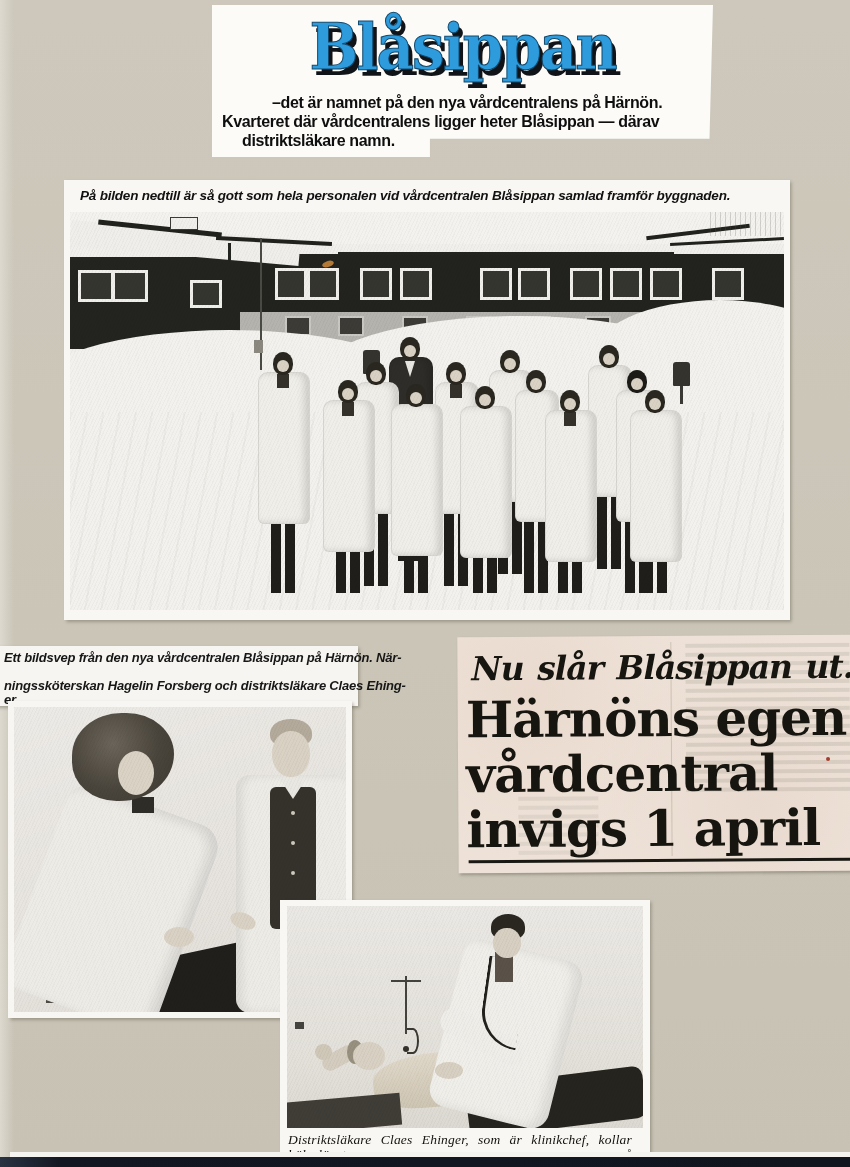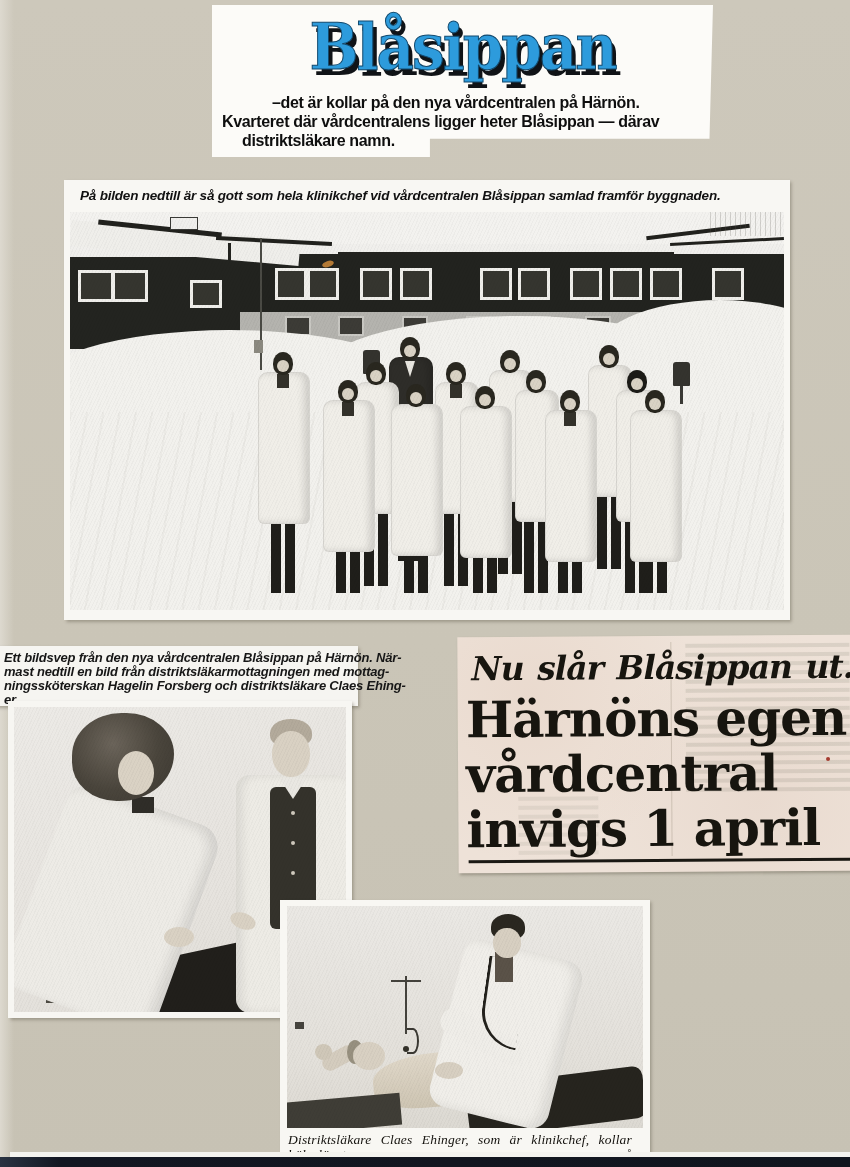--- a/index.html
+++ b/index.html
@@ -75,27 +75,27 @@
   .speck{position:absolute;border-radius:50%;}
 </style>
 </head>
 <body>
 
 <div class="page">
   <div class="edge-left"></div>
 
   <section class="clip title-clip">
     <div class="logo">Blåsippan</div>
-    <div class="sub l1">–det är kollar på den nya vårdcentralen på Härnön.</div>
+    <div class="sub l1">–det är namnet på den nya vårdcentralens på Härnön.</div>
     <div class="sub l2">Kvarteret där vårdcentralens ligger heter Blåsippan — därav</div>
     <div class="sub l3">distriktsläkare namn.</div>
   </section>
 
   <section class="clip group-clip">
-    <div class="group-caption">På bilden nedtill är så gott som hela klinikchef vid vårdcentralen Blåsippan samlad framför byggnaden.</div>
+    <div class="group-caption">På bilden nedtill är så gott som hela personalen vid vårdcentralen Blåsippan samlad framför byggnaden.</div>
     <div class="photo group-photo" id="groupPhoto">
         <div class="art" style="left: 0px; top: 0px; width: 714px; height: 32px; background: rgb(243, 242, 239);"></div>
         <div class="art" style="left: 0px; top: 45px; width: 172px; height: 92px; background: rgb(35, 36, 32);"></div>
         <div class="art" style="left: 170px; top: 42px; width: 544px; height: 62px; background: rgb(34, 35, 31);"></div>
         <div class="art" style="left: 170px; top: 100px; width: 522px; height: 32px; background: rgb(180, 179, 174);"></div>
         <div class="art" style="left: 0px; top: 18px; width: 230px; height: 26px; background: rgb(239, 238, 234); transform: rotate(5deg);"></div>
         <div class="art" style="left: 28px; top: 14px; width: 124px; height: 5px; background: rgb(33, 33, 29); transform: rotate(6deg);"></div>
         <div class="art" style="left: 146px; top: 27px; width: 116px; height: 4px; background: rgb(33, 33, 29); transform: rotate(3deg);"></div>
         <div class="art" style="left: 100px; top: 5px; width: 26px; height: 11px; background: rgb(240, 239, 236); border: 1px solid rgb(58, 58, 54);"></div>
         <div class="art" style="left: 158px; top: 31px; width: 3px; height: 17px; background: rgb(35, 35, 31);"></div>
@@ -204,21 +204,20 @@
         <div class="art" style="left: 573px; top: 344px; width: 10px; height: 37px; background: rgb(31, 30, 26);"></div>
         <div class="art" style="left: 587px; top: 344px; width: 10px; height: 37px; background: rgb(31, 30, 26);"></div>
         <div class="art" style="left: 560px; top: 198px; width: 50px; height: 150px; background: rgb(240, 238, 232); border-radius: 10px 10px 6px 6px; border: 1px solid rgba(0, 0, 0, 0.1); box-shadow: rgba(0, 0, 0, 0.13) -5px 0px 7px inset;"></div>
         <div class="art" style="left: 575px; top: 178px; width: 20px; height: 23px; background: rgb(41, 39, 31); border-radius: 50% 50% 46% 46%;"></div>
         <div class="art" style="left: 579px; top: 186px; width: 12px; height: 12px; background: rgb(217, 210, 196); border-radius: 50%;"></div>
       </div>
   </section>
 
   <section class="clip left-caption-clip">
     <div class="lcap" style="top:4px">Ett bildsvep från den nya vårdcentralen Blåsippan på Härnön. När-</div>
-    <div class="lcap" style="top:18px">mast nedtill en bild från distriktsläkarmottagningen med mottag-</div>
     <div class="lcap" style="top:32px">ningssköterskan Hagelin Forsberg och distriktsläkare Claes Ehing-</div>
     <div class="lcap" style="top:46px">er.</div>
   </section>
 
   <section class="clip left-photo-clip">
     <div class="photo duo-photo" id="duoPhoto">
         <div class="art" style="left: 32px; top: 178px; width: 9px; height: 118px; background: rgb(78, 75, 67);"></div>
         <div class="art" style="left: 32px; top: 178px; width: 66px; height: 9px; background: rgb(87, 84, 76);"></div>
         <div class="art" style="left: 36px; top: 258px; width: 58px; height: 7px; background: rgb(81, 78, 70);"></div>
         <div class="art" style="left: 140px; top: 238px; width: 150px; height: 72px; background: rgb(33, 31, 27); transform: rotate(-12deg);"></div>

